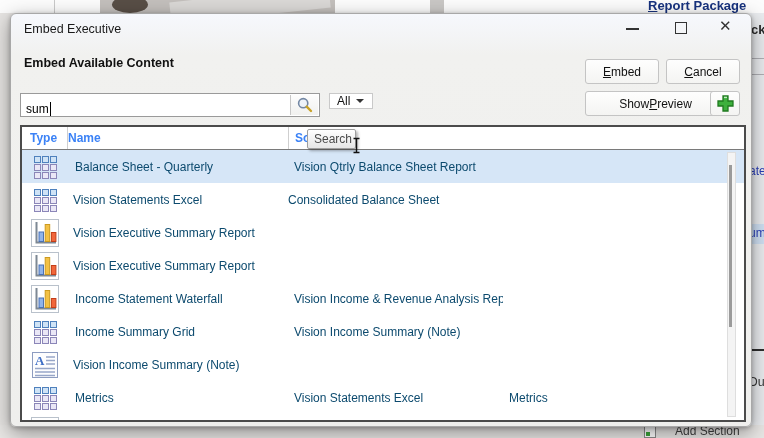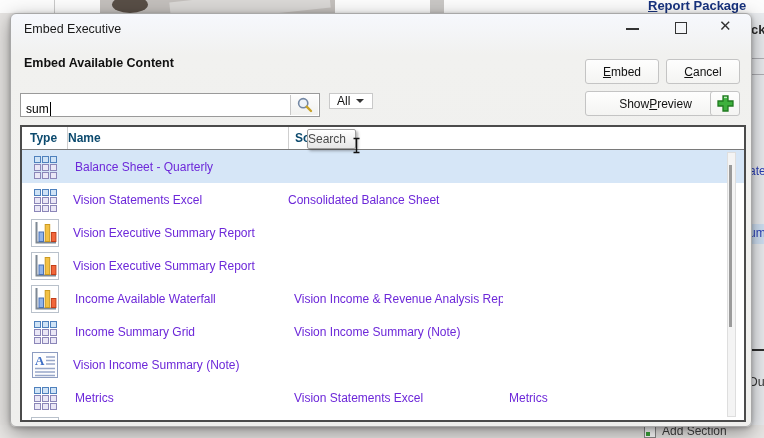--- a/index.html
+++ b/index.html
@@ -18,21 +18,21 @@
   .frag{position:absolute;white-space:nowrap;}
   .frag-cka{left:751px;top:22px;font-size:13px;font-weight:bold;color:#2b2b2b;}
   .frag-line1{left:750px;top:58px;width:14px;height:1px;background:#b0b0b5;}
   .frag-line2{left:750px;top:74px;width:14px;height:1px;background:#b0b0b5;}
   .frag-ater{left:749px;top:164px;font-size:12px;color:#2b3fb8;}
   .frag-hl{left:748px;top:224px;width:16px;height:20px;background:#cfe0f3;}
   .frag-umm{left:749px;top:226px;font-size:12px;color:#2b3fb8;}
   .frag-line3{left:749px;top:349px;width:15px;height:2px;background:#2e2e2e;}
   .frag-out{left:748px;top:375px;font-size:12.5px;color:#383838;}
   .bg-bottom{position:absolute;left:0;top:425px;width:764px;height:13px;background:#e8e6e4;}
-  .add-section{position:absolute;left:644px;top:424px;display:flex;align-items:center;gap:6px;font-size:12px;color:#3f3f3f;white-space:nowrap;}
+  .add-section{position:absolute;left:644px;top:424px;display:flex;align-items:center;gap:19px;font-size:12px;color:#3f3f3f;white-space:nowrap;}
   .clip-icon{display:inline-block;width:10px;height:12px;border:1px solid #8a8a8a;background:#fff;position:relative;}
   .clip-icon::after{content:"";position:absolute;left:1px;bottom:1px;width:4px;height:4px;background:#3aa43a;}
 
   
   .dialog{position:absolute;left:10px;top:13px;width:740px;height:412px;
     background:linear-gradient(180deg,#f6f8fd 0%,#f1f1ef 10%,#efefed 100%);
     border:1px solid #a8a8a8;border-radius:6px;
     box-shadow:0 6px 20px rgba(0,0,0,.38),0 1px 4px rgba(0,0,0,.25);z-index:10;}
   .dlg-title{position:absolute;left:13px;top:8px;font-size:12.5px;color:#1a1a1a;}
   .win-min{position:absolute;left:615px;top:14px;width:13px;height:2px;background:#333;cursor:pointer;}
@@ -54,44 +54,44 @@
   .caret{width:1px;height:14px;background:#000;margin-left:1px;}
   .search-btn{position:absolute;right:1px;top:1px;bottom:1px;width:27px;border-left:1px solid #c8c8c8;
     background:linear-gradient(#fdfdfd,#f1f1ef);display:flex;align-items:center;justify-content:center;cursor:pointer;}
   .all-dd{position:absolute;left:318px;top:79px;width:44px;height:16px;box-sizing:border-box;background:#fff;
     border:1px solid #c9c9c9;display:flex;align-items:center;gap:6px;padding-left:7px;font-size:12px;color:#111;cursor:pointer;}
   .dd-arrow{width:0;height:0;border-left:4px solid transparent;border-right:4px solid transparent;border-top:4px solid #333;}
 
   
   .tbl{position:absolute;left:9px;top:111px;width:726px;height:297px;box-sizing:border-box;
     background:#fff;border:2px solid #4b4b4b;overflow:hidden;}
-  .thead{display:flex;height:22px;border-bottom:1px solid #7a7a7a;font-size:12px;font-weight:bold;color:#0c4a6e;background:#fff;}
+  .thead{display:flex;height:22px;border-bottom:1px solid #7a7a7a;font-size:12px;font-weight:bold;color:#3b82f6;background:#fff;}
   .th{box-sizing:border-box;display:flex;align-items:center;}
   .th-type{width:45px;padding-left:8px;}
   .th-name{width:221px;padding-left:0;border-left:1px solid #cfcfcf;}
   .th-source{width:215px;padding-left:6px;border-left:1px solid #cfcfcf;}
   .th-desc{flex:1;padding-left:13px;border-left:1px solid #cfcfcf;}
   .tbody{position:relative;height:275px;overflow:hidden;}
-  .trow{display:flex;height:33px;font-size:12px;color:#6d28d9;cursor:pointer;}
+  .trow{display:flex;height:33px;font-size:12px;color:#0c4a6e;cursor:pointer;}
   .trow.selected{background:#d6e6f7;}
   .cell{box-sizing:border-box;display:flex;align-items:center;overflow:hidden;white-space:nowrap;}
   .c-type{width:45px;justify-content:center;}
   .c-name{width:221px;padding-left:8px;}
   .c-source{width:215px;padding-left:6px;}
   .c-desc{flex:1;padding-left:6px;}
   .ticon{display:flex;align-items:center;justify-content:center;}
 
   .sbar{position:absolute;right:8px;top:25px;bottom:3px;width:7px;background:#f4f4f4;border:1px solid #dedede;}
   .sthumb{position:absolute;left:1px;top:12px;width:3px;height:162px;background:#9b9b9b;cursor:pointer;}
 
   
   .tooltip{position:absolute;left:296px;top:115px;width:49px;height:20px;box-sizing:border-box;z-index:30;
     background:linear-gradient(#ffffff,#e6e6e6);border:1px solid #9e9e9e;border-radius:2px;
     box-shadow:2px 2px 3px rgba(0,0,0,.3);font-size:12px;color:#4a4a4a;
-    display:flex;align-items:center;}
+    display:flex;align-items:center;padding-left:6px;}
   .ibeam{position:absolute;left:341px;top:123px;z-index:31;}
 </style>
 </head>
 <body>
 
 <div class="screen">
 
   <div class="bg-top">
     <div class="bg-vline1"></div>
     <div class="bg-photo">
@@ -171,20 +171,21 @@
                     <rect x="11.5" y="11.5" width="6" height="6"></rect>
                     <rect x="19.5" y="11.5" width="6" height="6"></rect>
         <rect x="3.5" y="19.5" width="6" height="6"></rect>
                     <rect x="11.5" y="19.5" width="6" height="6"></rect>
                     <rect x="19.5" y="19.5" width="6" height="6"></rect>
       </g>
     </svg>
               </span>
             </div>
             <div class="cell c-name">Balance Sheet - Quarterly</div>
+            <div class="cell c-source">Vision Qtrly Balance Sheet Report</div>
             <div class="cell c-desc"></div>
           </div>
           <div class="trow">
             <div class="cell c-type">
               <span class="ticon">
                 <svg width="28" height="28" viewBox="0 0 28 28">
       <g stroke="#4f81bd" fill="#cfe3f6">
         <rect x="3.5" y="3.5" width="6" height="6"></rect>
                     <rect x="11.5" y="3.5" width="6" height="6"></rect>
                     <rect x="19.5" y="3.5" width="6" height="6"></rect>
@@ -238,21 +239,21 @@
               <span class="ticon">
                 <svg width="28" height="28" viewBox="0 0 28 28">
       <rect x="0.5" y="0.5" width="27" height="27" fill="#ffffff" stroke="#b9c1cb"></rect>
       <path d="M5.5 3 L5.5 23.5 L25 23.5" fill="none" stroke="#7d8894" stroke-width="2"></path>
       <rect x="8" y="13" width="4.5" height="9.5" fill="#8fb3ea" stroke="#4a72b5"></rect>
       <rect x="14.2" y="5.5" width="4.5" height="17" fill="#f3c145" stroke="#cc9a1f"></rect>
       <rect x="20.4" y="13.5" width="4.5" height="9" fill="#f1663b" stroke="#c43e18"></rect>
     </svg>
               </span>
             </div>
-            <div class="cell c-name">Income Available Waterfall</div>
+            <div class="cell c-name">Income Statement Waterfall</div>
             <div class="cell c-source">Vision Income &amp; Revenue Analysis Report</div>
             <div class="cell c-desc"></div>
           </div>
           <div class="trow">
             <div class="cell c-type">
               <span class="ticon">
                 <svg width="28" height="28" viewBox="0 0 28 28">
       <g stroke="#4f81bd" fill="#cfe3f6">
         <rect x="3.5" y="3.5" width="6" height="6"></rect>
                     <rect x="11.5" y="3.5" width="6" height="6"></rect>

